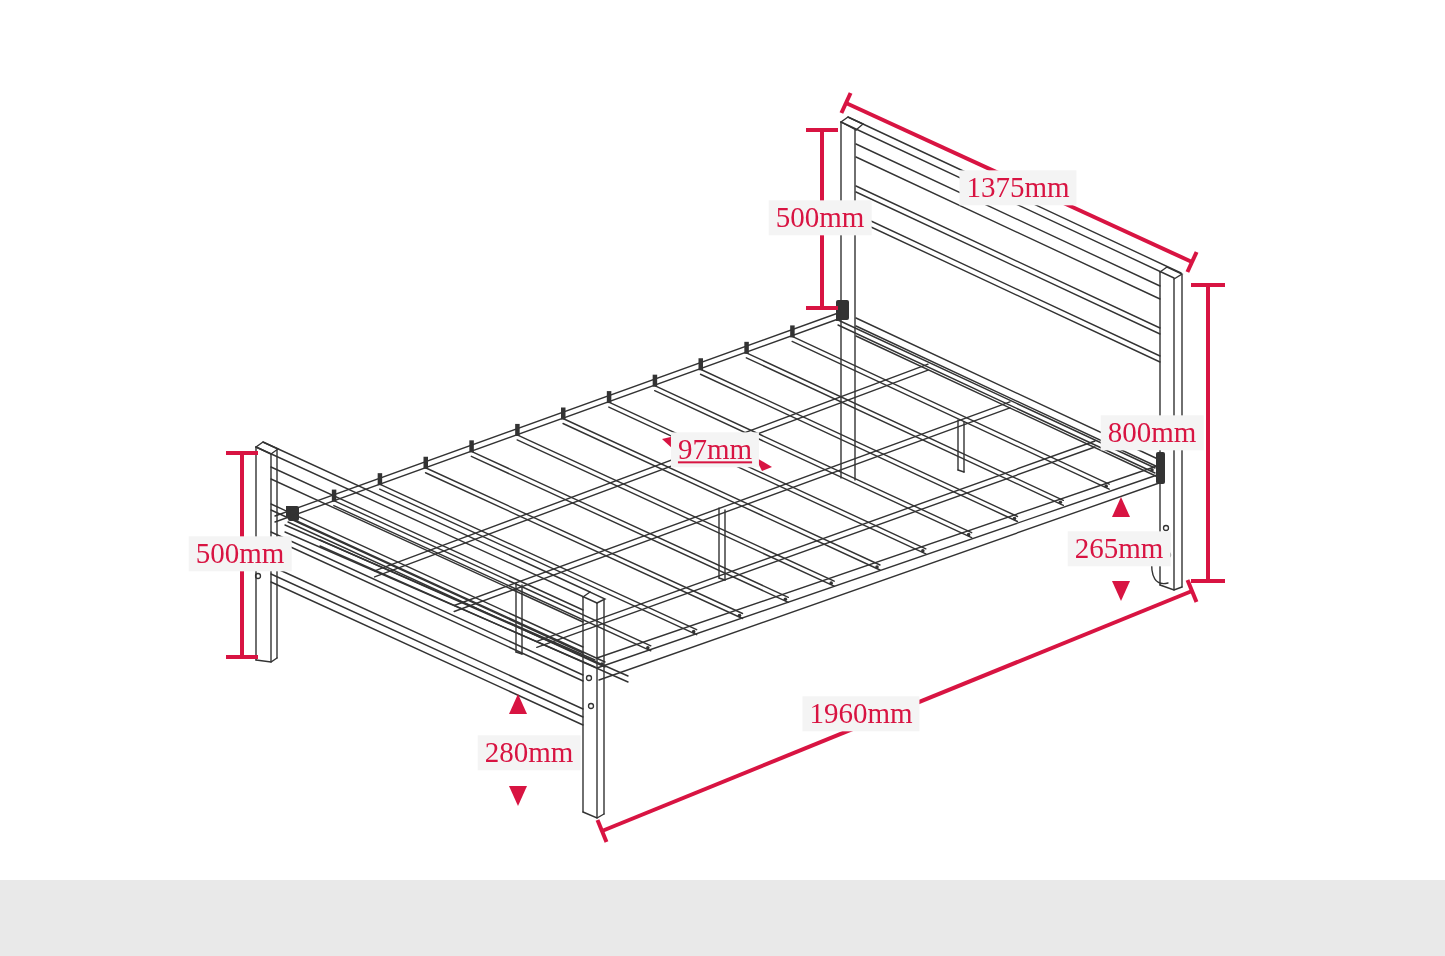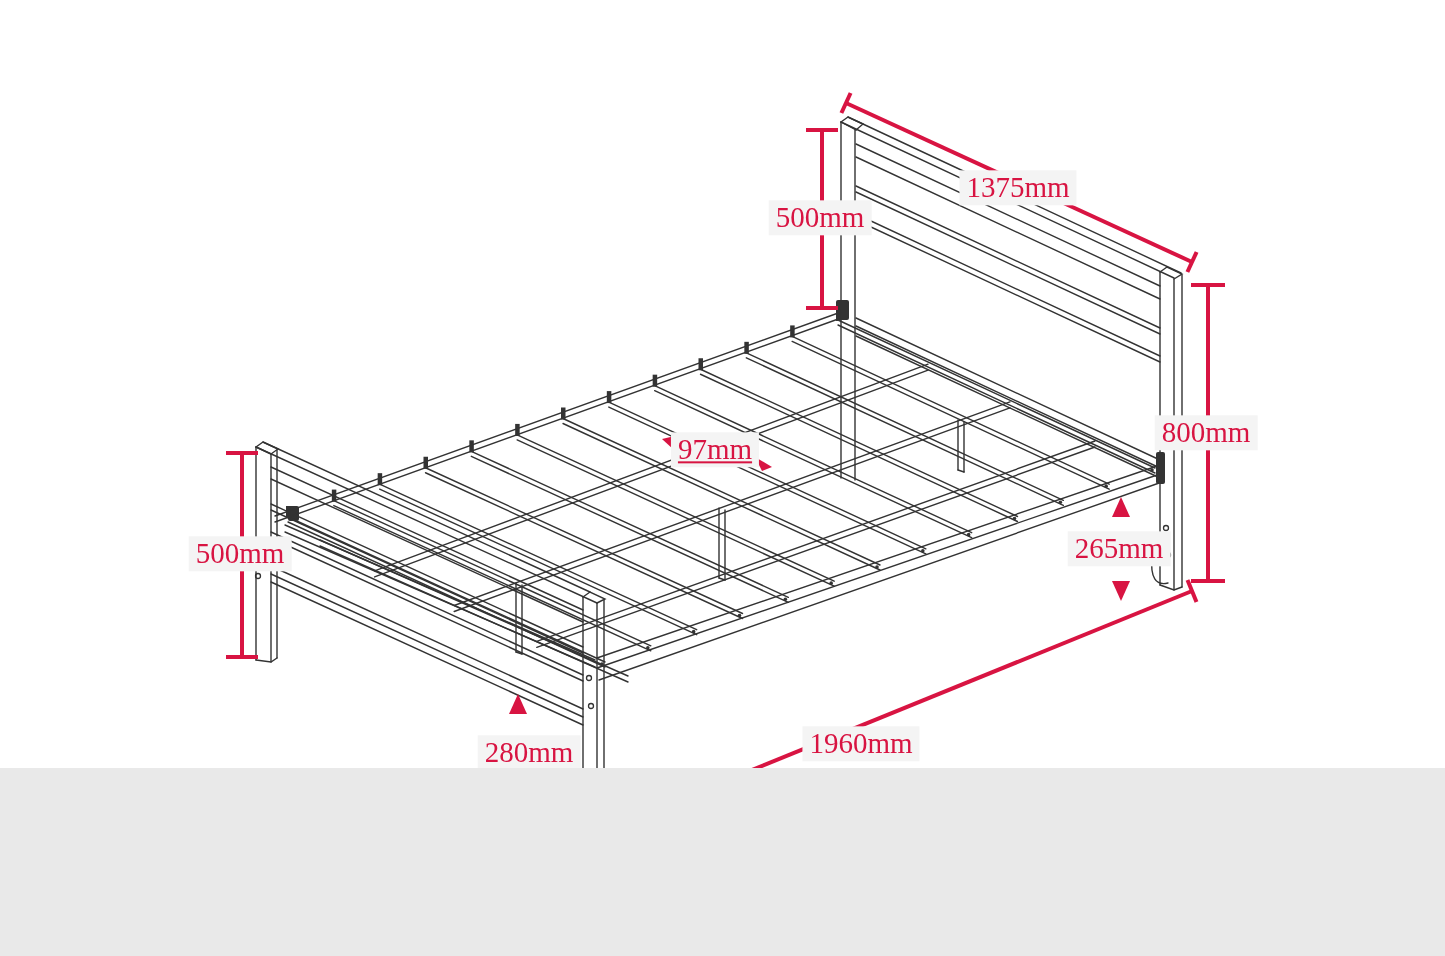--- a/index.html
+++ b/index.html
@@ -6,21 +6,21 @@
     --red: #d81442;
     --line: #333333;
     --label-bg: #f4f4f4;
     --page-bg: #ffffff;
   }
   * { margin: 0; padding: 0; box-sizing: border-box; }
   html, body { background: #e9e9e9; }
   .canvas {
     position: relative;
     width: 1445px;
-    height: 768px;
+    height: 880px;
     background: var(--page-bg);
     overflow: hidden;
     font-family: "Liberation Serif", "DejaVu Serif", serif;
   }
   .canvas svg { position: absolute; left: 0; top: 0; }
   .ln   { stroke: var(--line); stroke-width: 1.4; fill: none; stroke-linecap: round; }
   .blob { fill: var(--line); stroke: none; }
   .hole { stroke: var(--line); stroke-width: 1.3; fill: none; }
   .dim  { stroke: var(--red); stroke-width: 4; fill: none; stroke-linecap: butt; }
   .tri  { fill: var(--red); stroke: none; }
@@ -237,24 +237,24 @@
 
       <polygon class="tri" points="662,439 679,435 674,450"></polygon>
       <polygon class="tri" points="772,467 755,457 762,471"></polygon>
     </g>
   </svg>
 
   <div class="dim-label" style="left:1018px; top:188px;">1375mm</div>
 
   <div class="dim-label" style="left:820px; top:218px;">500mm</div>
 
-  <div class="dim-label" style="left:1206px; top:433px;">800mm</div>
+  <div class="dim-label" style="left:1152px; top:433px;">800mm</div>
 
   <div class="dim-label" style="left:1119px; top:549px;text-align:center;">265mm</div>
 
   <div class="dim-label" style="left:715px; top:450px;text-decoration:underline;">97mm</div>
 
   <div class="dim-label" style="left:240px; top:554px;">500mm</div>
 
   <div class="dim-label" style="left:517px; top:753px;margin-left:12px;">280mm</div>
 
-  <div class="dim-label" style="left:861px; top:744px;">1960mm</div>
+  <div class="dim-label" style="left:861px; top:714px;">1960mm</div>
 </div>
 
 </body></html>

